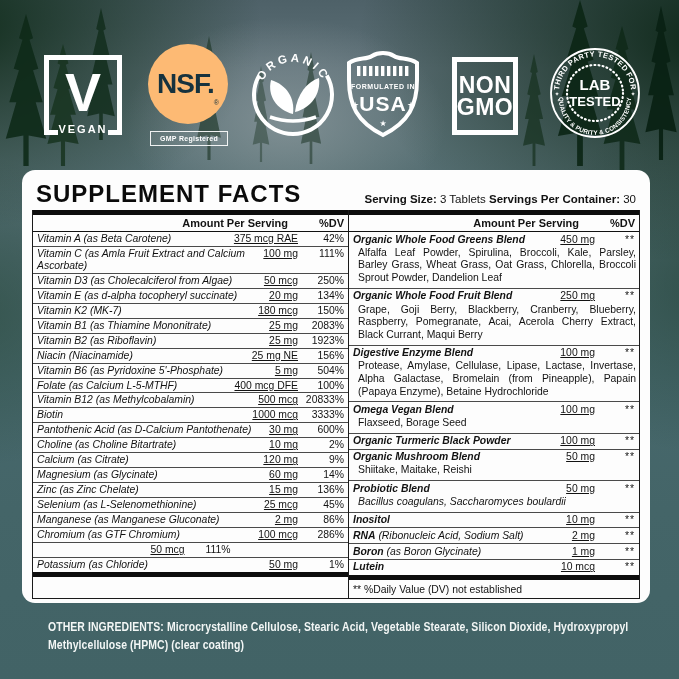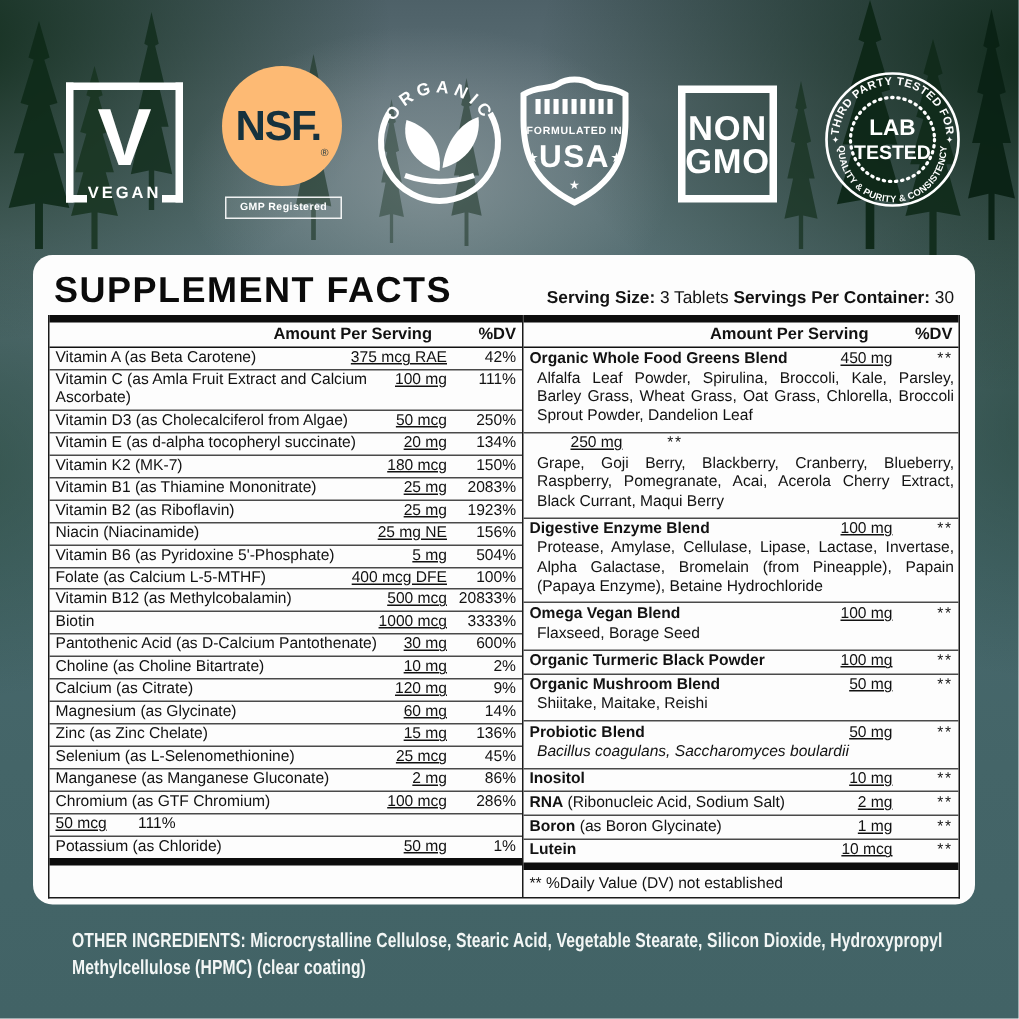--- a/index.html
+++ b/index.html
@@ -37,22 +37,22 @@
   .pserv{font-size:11.5px;white-space:nowrap;padding-bottom:1px;}
   .pserv b{font-weight:bold;}
   .fact-table{display:grid;grid-template-columns:316px 1fr;border:1.6px solid #1a1a1a;border-top:none;}
   .lcol{border-right:1.6px solid #1a1a1a;display:flex;flex-direction:column;}
   .rcol{display:flex;flex-direction:column;}
   .tbar{height:5px;background:#0d0d0d;flex:0 0 auto;}
   .colhead{display:flex;font-weight:bold;font-size:11px;padding:2px 4px;border-bottom:1.4px solid #111;align-items:flex-end;}
   .ch-sp{flex:1;}
   .ch-dv{width:46px;text-align:right;padding-left:10px;}
   .frow{display:flex;align-items:flex-start;padding:1px 4px;font-size:10.4px;line-height:1.15;}
-  .frow + .frow{border-top:1px solid #4a4a4a;}
-  .fn{flex:1;padding-right:4px;}
+  .frow + .frow{border-top:1px solid #4a4a4a;justify-content:center;}
+  .fn{flex:1;padding-right:4px;font-style:italic;}
   .fa{white-space:nowrap;text-decoration:underline;}
   .fd{width:46px;text-align:right;white-space:nowrap;}
   .rrow{padding:0 0 1px 0;font-size:10.4px;line-height:1.18;}
   .rrow + .rrow{border-top:1px solid #4a4a4a;}
   .rmain{display:flex;align-items:flex-start;padding:1.5px 4px 0 4px;}
   .rmain .fn b{font-weight:bold;}
   .ra{width:62px;text-align:right;white-space:nowrap;margin-right:10px;}
   .rd{width:30px;text-align:right;white-space:nowrap;letter-spacing:1px;}
   .rsub{margin:1px 3px 2px 9px;text-align:justify;line-height:1.22;}
   .rsub.it{font-style:italic;}
@@ -304,20 +304,21 @@
           <div class="rrow">
             <div class="rmain">
               <span class="fn"><b>Organic Whole Food Greens Blend</b></span>
               <span class="fa ra">450 mg</span>
               <span class="fd rd">**</span>
             </div>
             <div class="rsub">Alfalfa Leaf Powder, Spirulina, Broccoli, Kale, Parsley, Barley Grass, Wheat Grass, Oat Grass, Chlorella, Broccoli Sprout Powder, Dandelion Leaf</div>
           </div>
           <div class="rrow">
             <div class="rmain">
+              <span class="fn"><b>Organic Whole Food Fruit Blend</b></span>
               <span class="fa ra">250 mg</span>
               <span class="fd rd">**</span>
             </div>
             <div class="rsub">Grape, Goji Berry, Blackberry, Cranberry, Blueberry, Raspberry, Pomegranate, Acai, Acerola Cherry Extract, Black Currant, Maqui Berry</div>
           </div>
           <div class="rrow">
             <div class="rmain">
               <span class="fn"><b>Digestive Enzyme Blend</b></span>
               <span class="fa ra">100 mg</span>
               <span class="fd rd">**</span>

